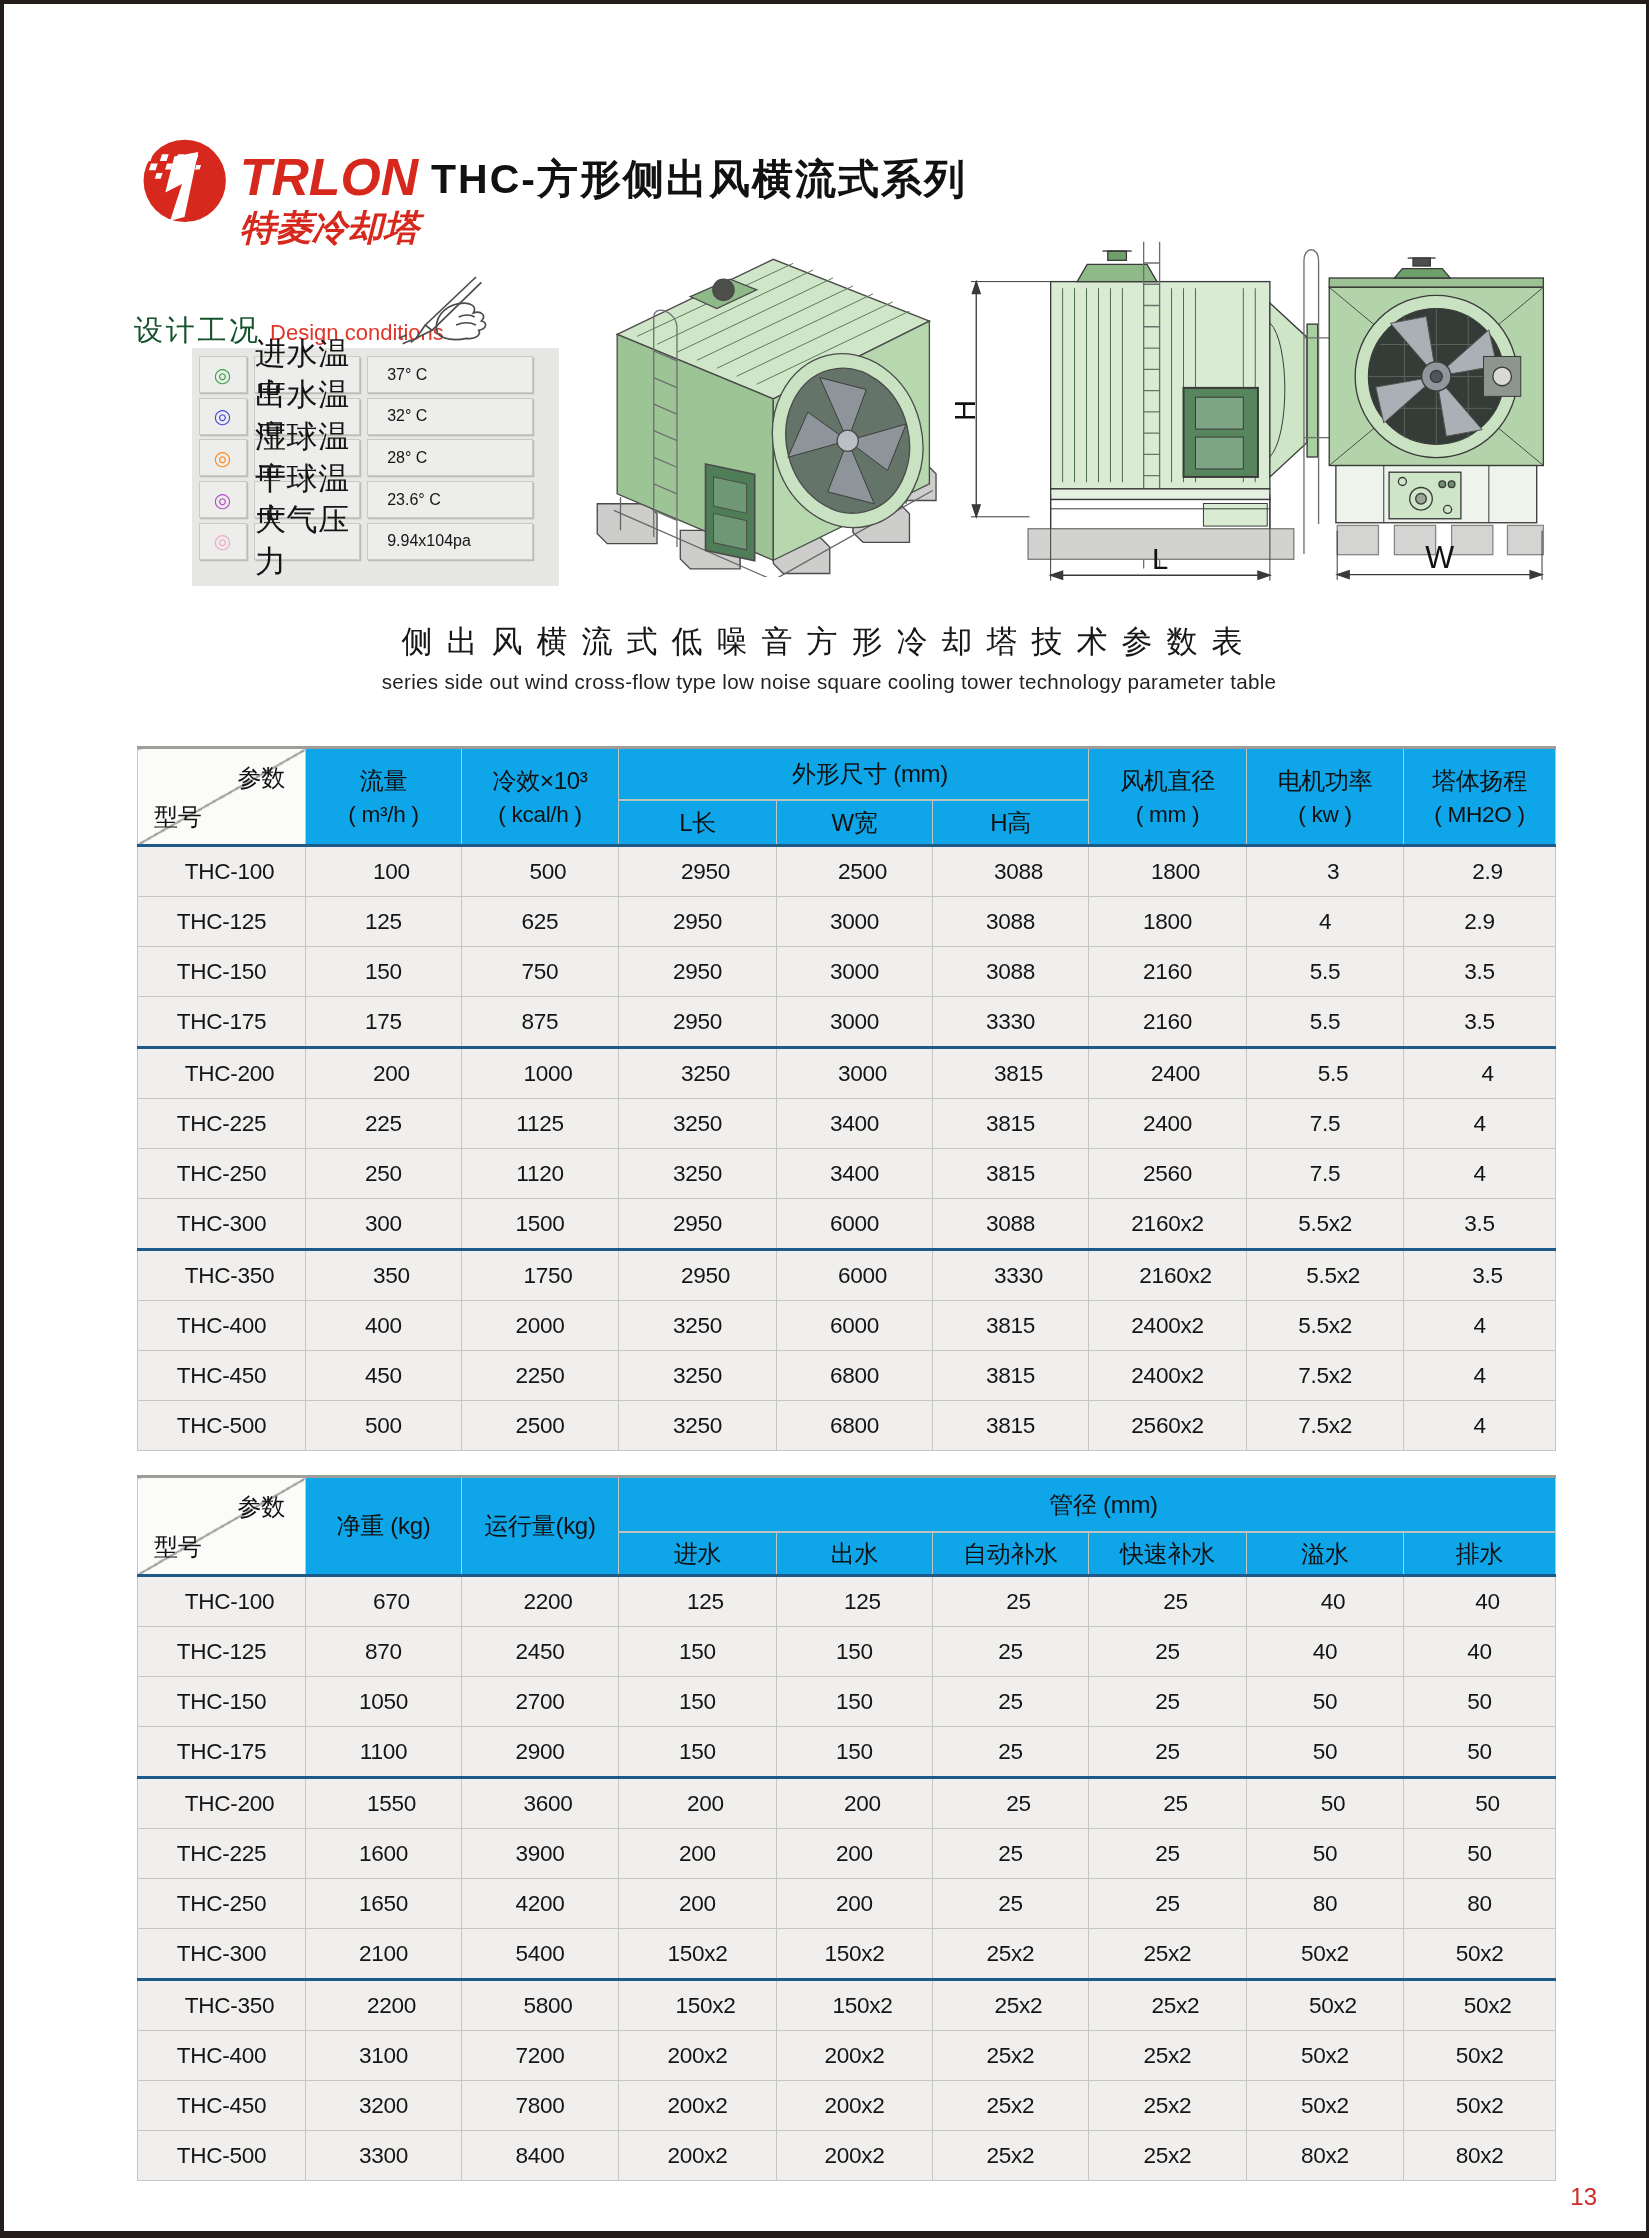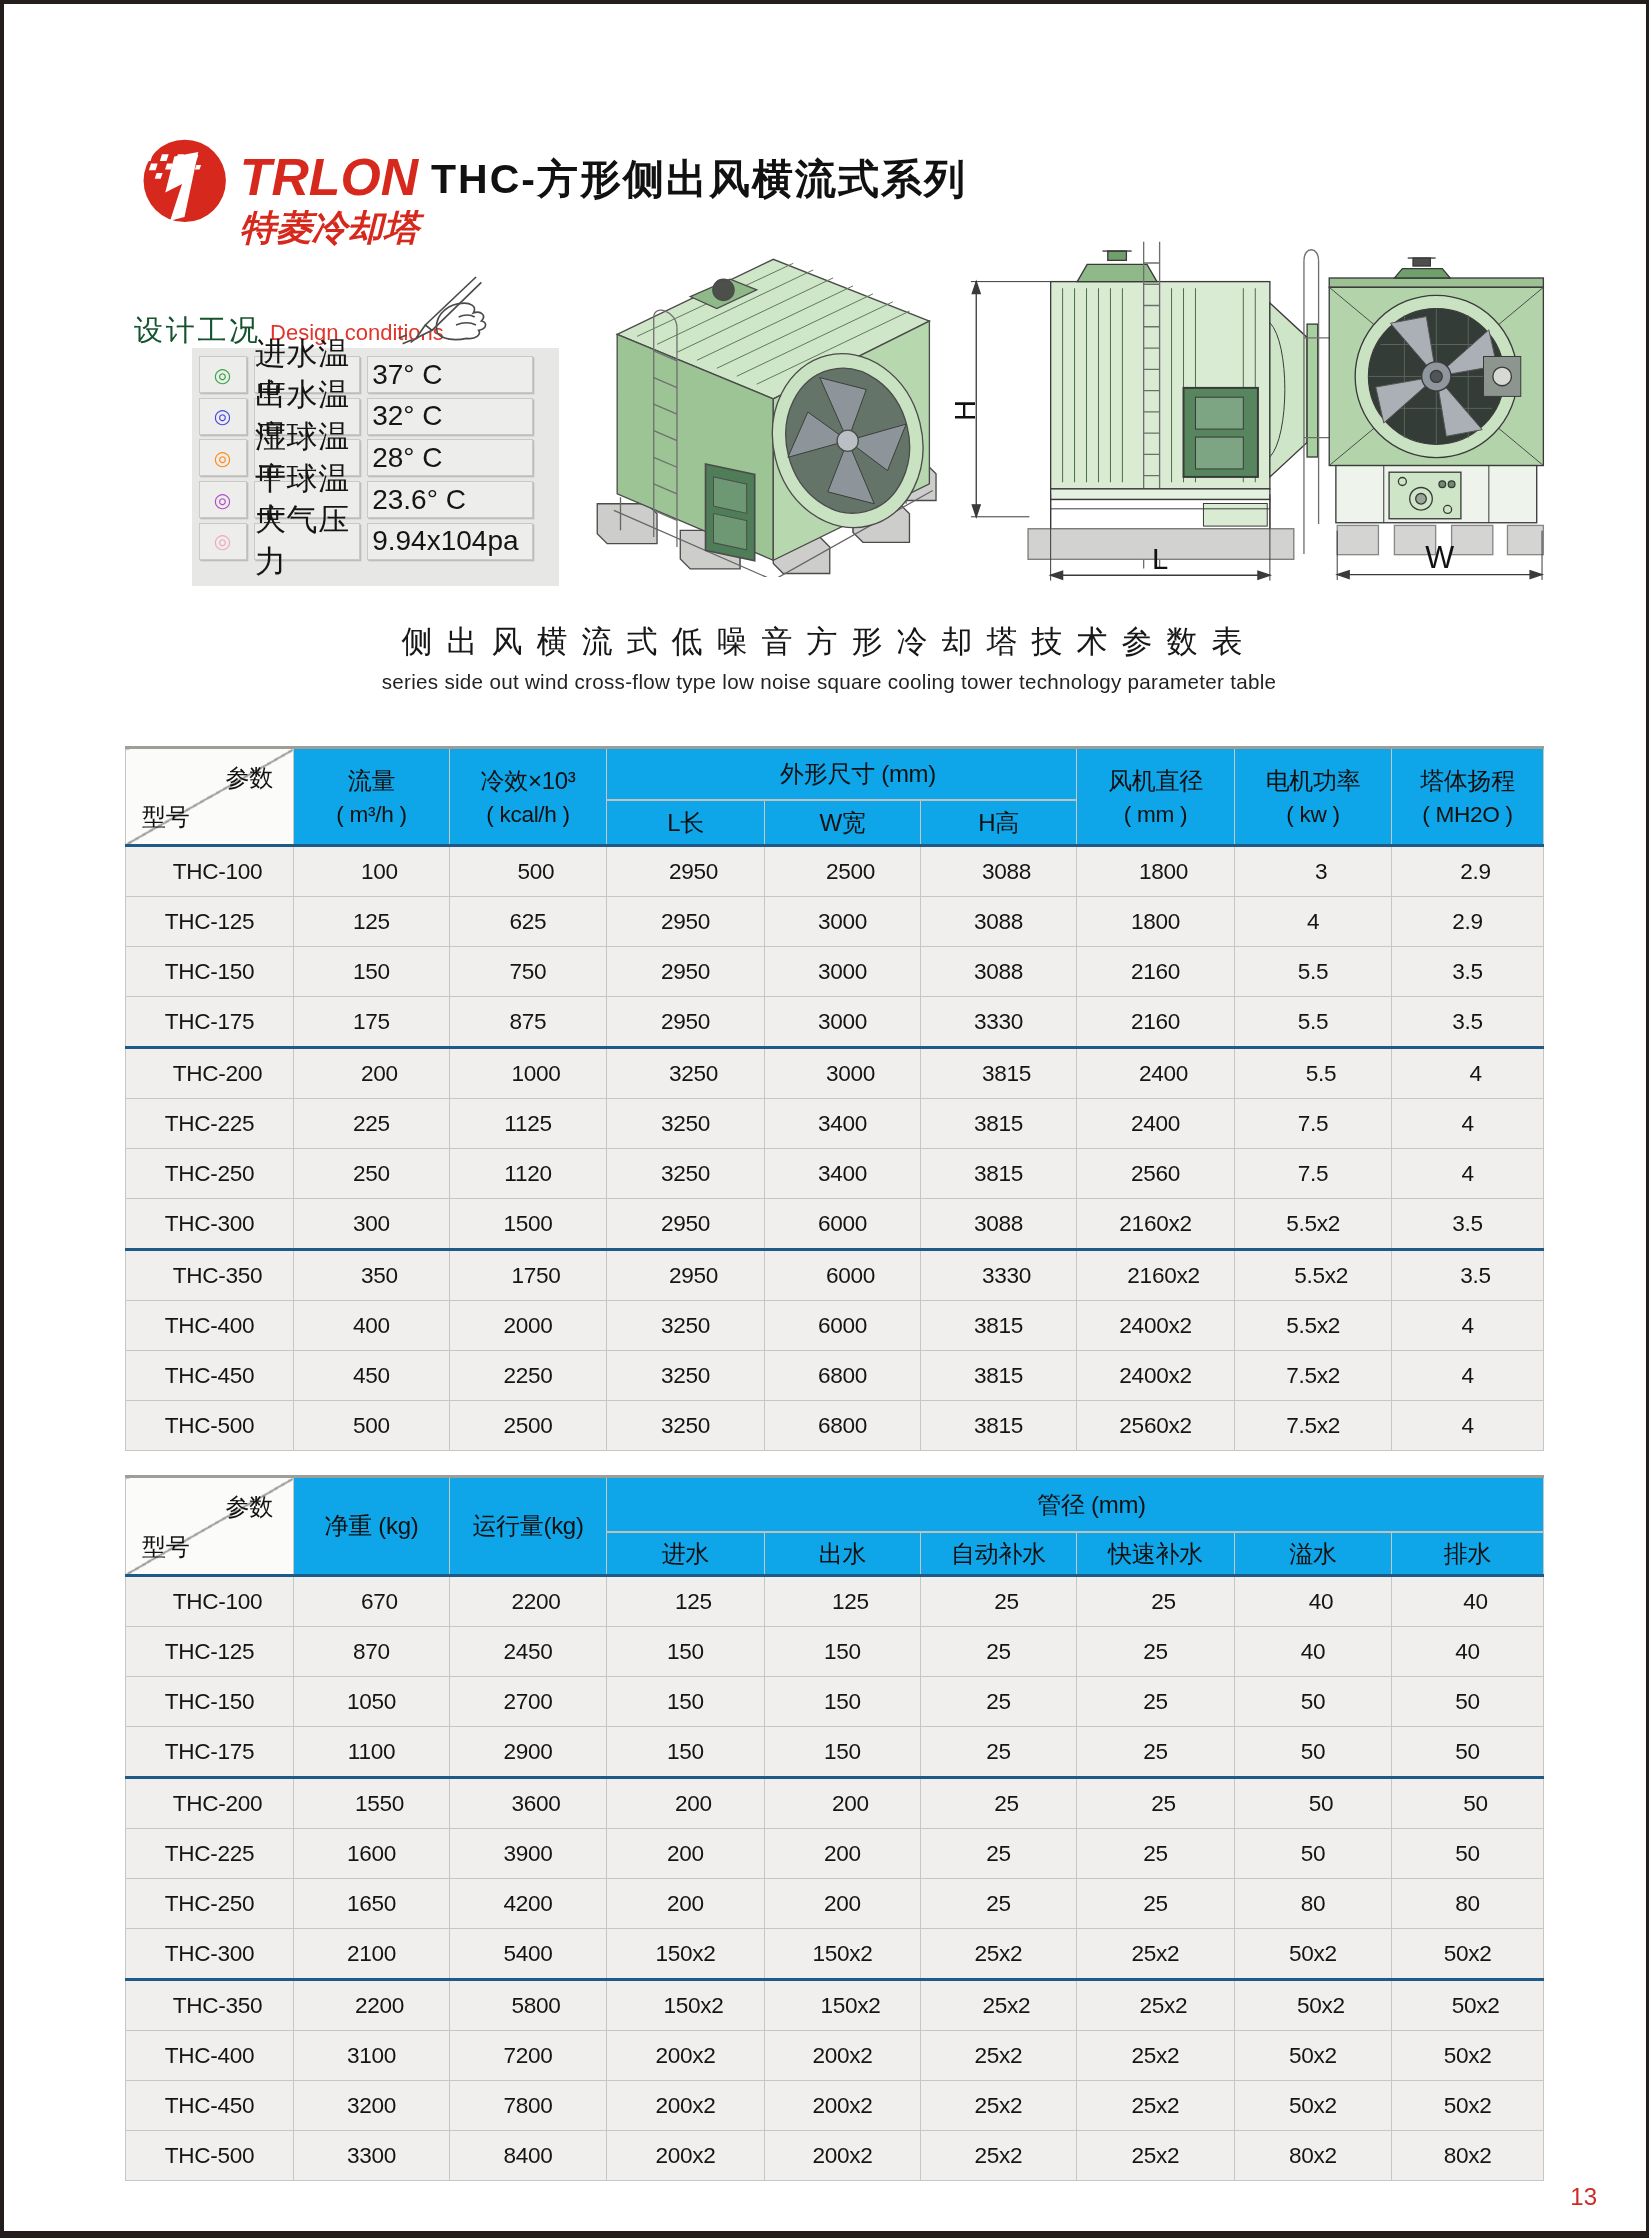--- a/index.html
+++ b/index.html
@@ -40,21 +40,21 @@
   }
   .dc-row{display:flex;margin-bottom:4.7px;}
   .dc-cell{
     background:#ededeb;border:0.7px solid #c9c9c6;
     box-shadow:1.3px 1.3px 0 #bdbdba;
     height:37px;display:flex;align-items:center;justify-content:center;
     box-sizing:border-box;
   }
   .dc-icon{width:48px;margin-right:7.3px;font-size:20px;}
   .dc-label{width:106px;margin-right:7.3px;font-size:31px;letter-spacing:0.7px;}
-  .dc-value{width:166px;font-size:28px;justify-content:flex-start;padding-left:4px;}
+  .dc-value{width:166px;font-size:16px;justify-content:flex-start;padding-left:19px;}
 
   
   #tower-iso{left:570px;top:214px;width:372px;height:359px;}
   #tower-side{left:947px;top:219px;width:382px;height:369px;}
   #tower-front{left:1280px;top:234px;width:276px;height:356px;}
 
   
   #section-title{left:0;top:617px;width:1650px;text-align:center;}
   #section-title .cn{
     font-size:31px;color:#171717;letter-spacing:14px;white-space:nowrap;
@@ -62,21 +62,21 @@
   #section-title .en{
     margin-top:6.6px;font-size:20.6px;color:#222;letter-spacing:0.3px;
   }
 
   
   .ptable-wrap{left:121px;width:1416px;}
   #t1-wrap{top:742px;}
   #t2-wrap{top:1471px;}
   table.ptable{
     width:1416px;table-layout:fixed;border-collapse:collapse;
-    border:1.3px solid #b2b2af;border-top:3.3px solid #9d9d9a;
+    border:1.3px solid #b2b2af;border-top:3.3px solid #9d9d9a;margin-left:12px;
   }
   .ptable th,.ptable td{
     border:1.3px solid #c6c6c3;text-align:center;vertical-align:middle;
     letter-spacing:-0.3px;overflow:hidden;
   }
   .ptable thead th{background:#0ea5e9;font-weight:normal;font-size:24px;color:#111;}
   .ptable thead .sub-line{font-size:22.6px;margin-top:5.3px;}
   .ptable tbody td{background:#f0efee;font-size:22.6px;height:47px;color:#141414;}
   .ptable tbody tr{border-bottom:1.3px solid #bdbdba;}
   .ptable tbody tr.group-start td{border-top:3.3px solid #1d5a88;padding-left:17px;}

